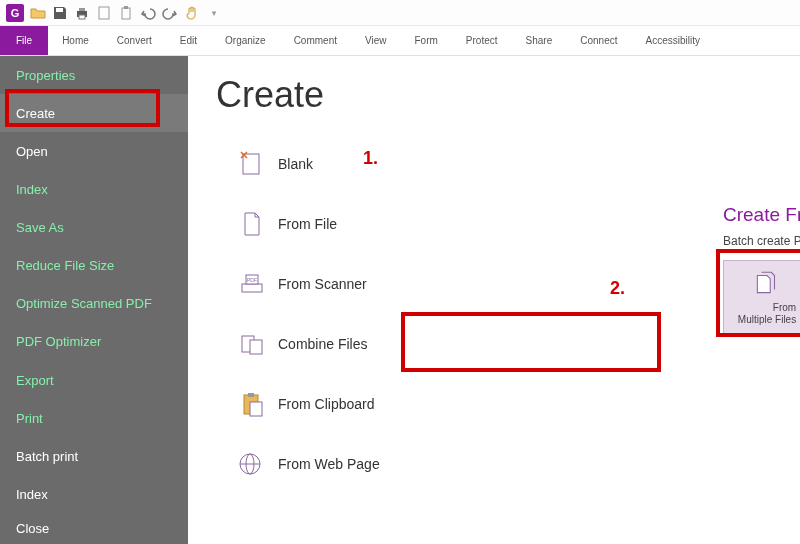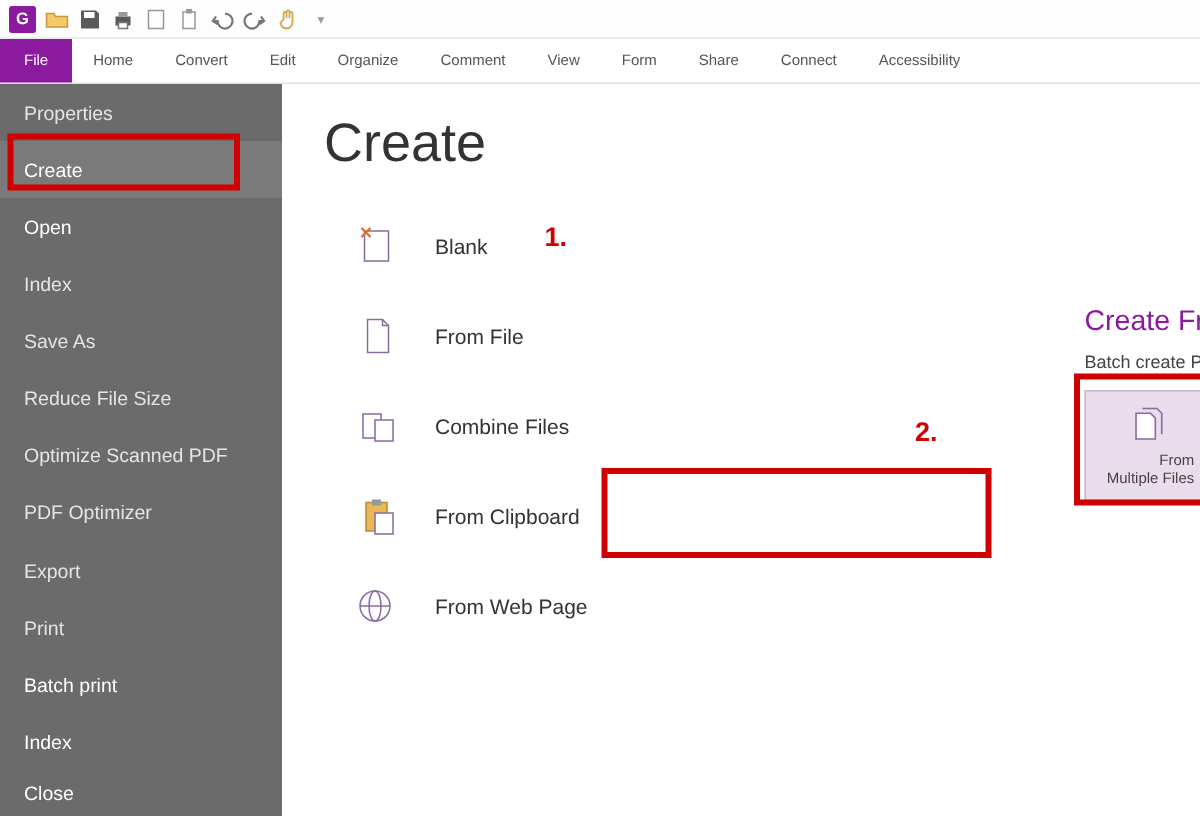--- a/index.html
+++ b/index.html
@@ -5,29 +5,29 @@
   * { box-sizing: border-box; margin: 0; padding: 0; font-family: "Segoe UI", Tahoma, sans-serif; }
   html, body { width: 800px; height: 544px; overflow: hidden; background: #fff; }
   .qat { height: 26px; background: #fdfdfd; border-bottom: 1px solid #e8e8e8; display:flex; align-items:center; padding:0 6px; gap:6px; }
   .qat .icon { width:16px; height:16px; display:flex; align-items:center; justify-content:center; color:#777; }
   .qat .logo { width:18px; height:18px; background:#8b1a9e; color:#fff; font-size:11px; font-weight:bold; display:flex; align-items:center; justify-content:center; border-radius:2px; }
   .ribbon { height:30px; background:#fff; border-bottom:1px solid #e0e0e0; display:flex; align-items:stretch; }
   .tab { padding:0 14px; display:flex; align-items:center; font-size:10px; color:#555; cursor:pointer; }
   .tab.active { background:#8b1a9e; color:#fff; padding:0 16px; }
   .body { display:flex; height:calc(544px - 56px); }
   .sidebar { width:188px; background:#6b6b6b; display:flex; flex-direction:column; position:relative; }
-  .sidebar-item { height:40px; display:flex; align-items:center; padding-left:16px; font-size:13px; color:#e5e5e5; cursor:pointer; }
+  .sidebar-item { height:40px; display:flex; align-items:center; padding-left:16px; font-size:13px; color:#86efac; cursor:pointer; }
   .sidebar-item.selected { background:#7a7a7a; color:#fff; }
   .sidebar-item.bright { color:#fff; }
   .highlight-1 { position:absolute; left:5px; top:33px; width:155px; height:38px; border:4px solid #d10000; pointer-events:none; }
   .label-1 { position:absolute; left:175px; top:92px; color:#d10000; font-size:18px; font-weight:bold; }
   .main { flex:1; position:relative; padding:18px 0 0 28px; overflow:hidden; }
   .page-title { font-size:36px; font-weight:300; color:#333; margin-bottom:18px; }
   .create-col { width:260px; }
-  .create-item { display:flex; align-items:center; gap:24px; height:60px; padding-left:22px; cursor:pointer; }
+  .create-item { display:flex; align-items:center; gap:12px; height:60px; padding-left:22px; cursor:pointer; }
   .create-item.selected { background:#e9dceb; }
   .create-item .ci-icon { width:28px; height:28px; display:flex; align-items:center; justify-content:center; }
   .create-item .ci-label { font-size:14px; color:#333; }
   .highlight-2 { position:absolute; left:213px; top:256px; width:260px; height:60px; border:4px solid #d10000; pointer-events:none; }
   .label-2 { position:absolute; left:422px; top:222px; color:#d10000; font-size:18px; font-weight:bold; }
   .right-panel { position:absolute; left:535px; top:148px; width:260px; }
   .rp-title { color:#8b1a9e; font-size:19px; margin-bottom:8px; }
   .rp-sub { font-size:12px; color:#444; margin-bottom:12px; }
   .tile { width:88px; height:74px; background:#e9dceb; border:1px solid #c7b4cc; display:flex; flex-direction:column; align-items:center; justify-content:center; gap:4px; cursor:pointer; }
   .tile-label { font-size:10px; color:#444; text-align:right; line-height:1.2; }
@@ -90,20 +90,21 @@
 
 <div class="ribbon">
   <div class="tab active">File</div>
   <div class="tab">Home</div>
   <div class="tab">Convert</div>
   <div class="tab">Edit</div>
   <div class="tab">Organize</div>
   <div class="tab">Comment</div>
   <div class="tab">View</div>
   <div class="tab">Form</div>
+  <div class="tab">Protect</div>
   <div class="tab">Share</div>
   <div class="tab">Connect</div>
   <div class="tab">Accessibility</div>
 
 </div>
 
 <div class="body">
 
   <div class="sidebar">
     <div class="sidebar-item">Properties</div>
@@ -141,20 +142,30 @@
             <svg width="26" height="28" viewBox="0 0 26 28">
               <path d="M6 3h10l4 4v18H6z" fill="#fff" stroke="#8b6a9e"></path>
               <path d="M16 3v4h4" fill="none" stroke="#8b6a9e"></path>
             </svg>
           </span>
         <span class="ci-label">From File</span>
       </div>
       <div class="create-item">
         <span class="ci-icon">
             <svg width="28" height="28" viewBox="0 0 28 28">
+              <rect x="4" y="14" width="20" height="8" fill="#fff" stroke="#8b6a9e"></rect>
+              <rect x="8" y="5" width="12" height="9" fill="#fff" stroke="#8b6a9e"></rect>
+              <text x="14" y="12" font-size="5" text-anchor="middle" fill="#8b6a9e">PDF</text>
+            </svg>
+          </span>
+        <span class="ci-label">From Scanner</span>
+      </div>
+      <div class="create-item">
+        <span class="ci-icon">
+            <svg width="28" height="28" viewBox="0 0 28 28">
               <rect x="4" y="6" width="12" height="16" fill="#fff" stroke="#8b6a9e"></rect>
               <rect x="12" y="10" width="12" height="14" fill="#fff" stroke="#8b6a9e"></rect>
             </svg>
           </span>
         <span class="ci-label">Combine Files</span>
       </div>
       <div class="create-item">
         <span class="ci-icon">
             <svg width="28" height="28" viewBox="0 0 28 28">
               <rect x="6" y="5" width="14" height="19" fill="#e8b85a" stroke="#b88a2a"></rect>

